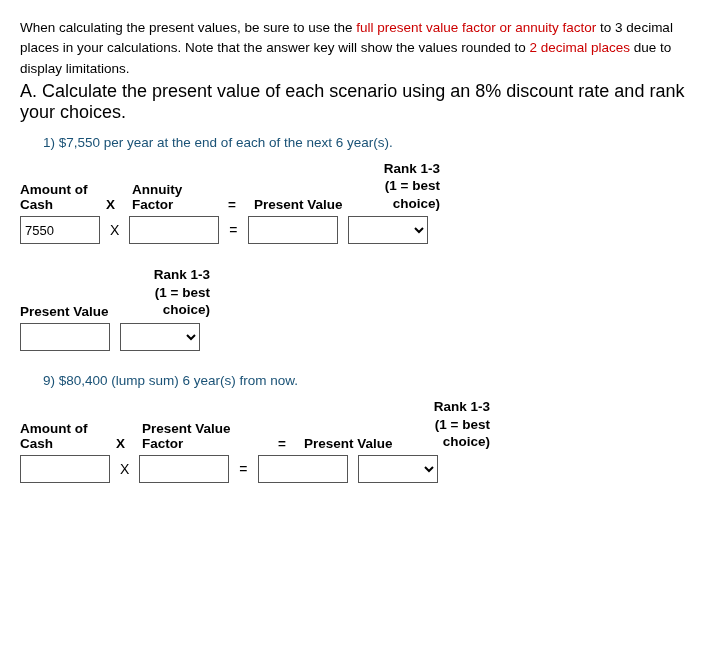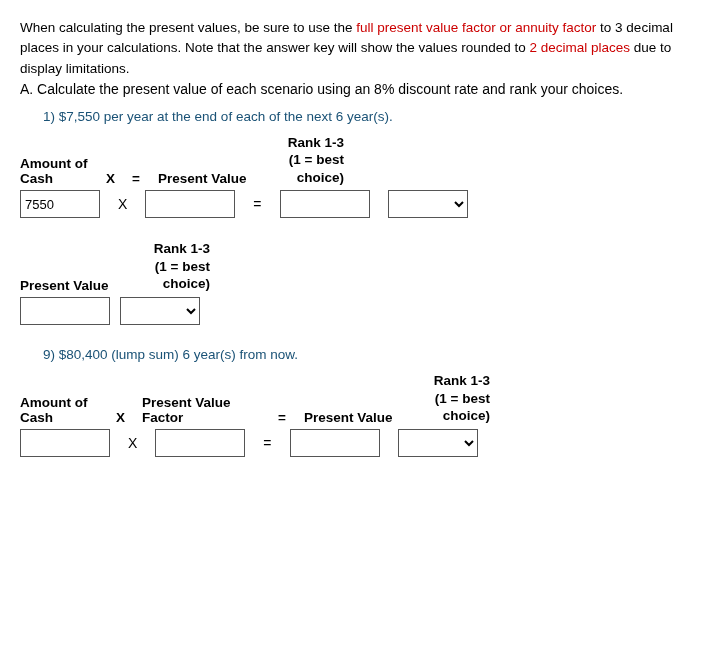--- a/index.html
+++ b/index.html
@@ -14,33 +14,33 @@
     }
     .intro-text {
       font-size: 13.5px;
       line-height: 1.5;
       margin-bottom: 2px;
     }
     .intro-text span.highlight {
       color: #c00;
     }
     .section-header {
-      font-size: 14px;
+      font-size: 18px;
       margin-bottom: 12px;
     }
     .question-label {
       font-size: 13.5px;
       color: #1a5276;
       margin-bottom: 10px;
       margin-left: 23px;
     }
     .calc-row {
       display: flex;
       align-items: center;
-      gap: 18px;
+      gap: 10px;
       margin-bottom: 8px;
     }
     .col-label {
       font-size: 13.5px;
       font-weight: bold;
       text-align: left;
     }
     .col-label.rank {
       text-align: right;
       line-height: 1.3;
@@ -98,20 +98,21 @@
 </p>
 
 <p class="section-header">A. Calculate the present value of each scenario using an 8% discount rate and rank your choices.</p>
 
 <div class="section-block">
   <p class="question-label">1) $7,550 per year at the end of each of the next 6 year(s).</p>
 
   <div class="scenario-header-row">
     <div style="width:80px;" class="col-label">Amount of Cash</div>
     <div style="width:20px;" class="col-label">X</div>
+    <div style="width:90px;" class="col-label">Annuity Factor</div>
     <div style="width:20px;" class="col-label">=</div>
     <div style="width:90px;" class="col-label">Present Value</div>
     <div style="width:80px; margin-left:10px;" class="col-label rank">
       <span>Rank 1-3</span><br><span>(1 = best choice)</span>
     </div>
   </div>
 
   <div class="calc-row">
     <input type="text" class="input-cash" value="7550" style="">
     <span class="operator">X</span>

